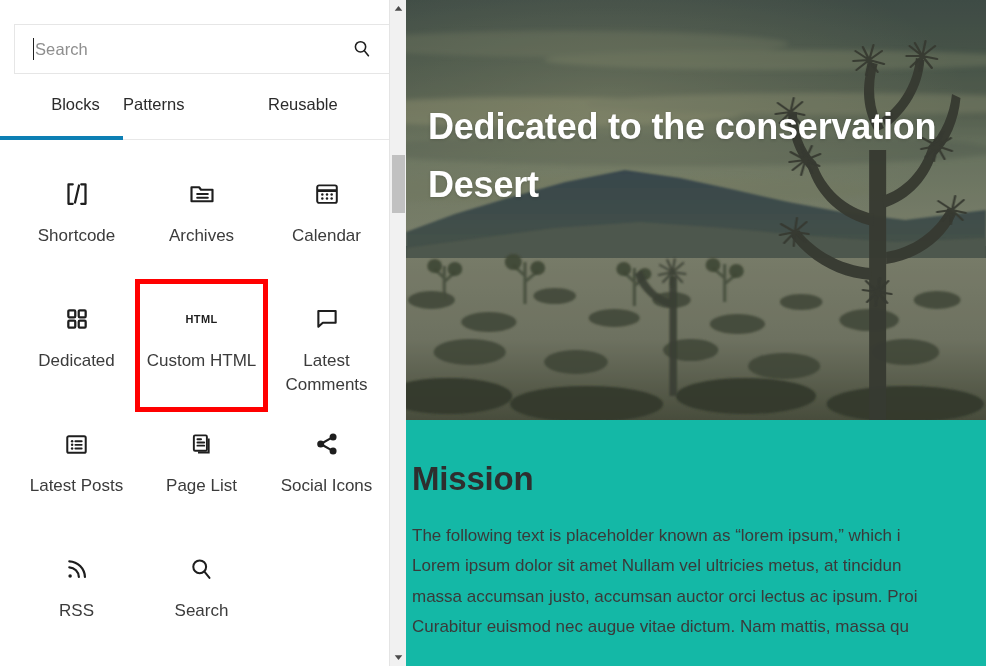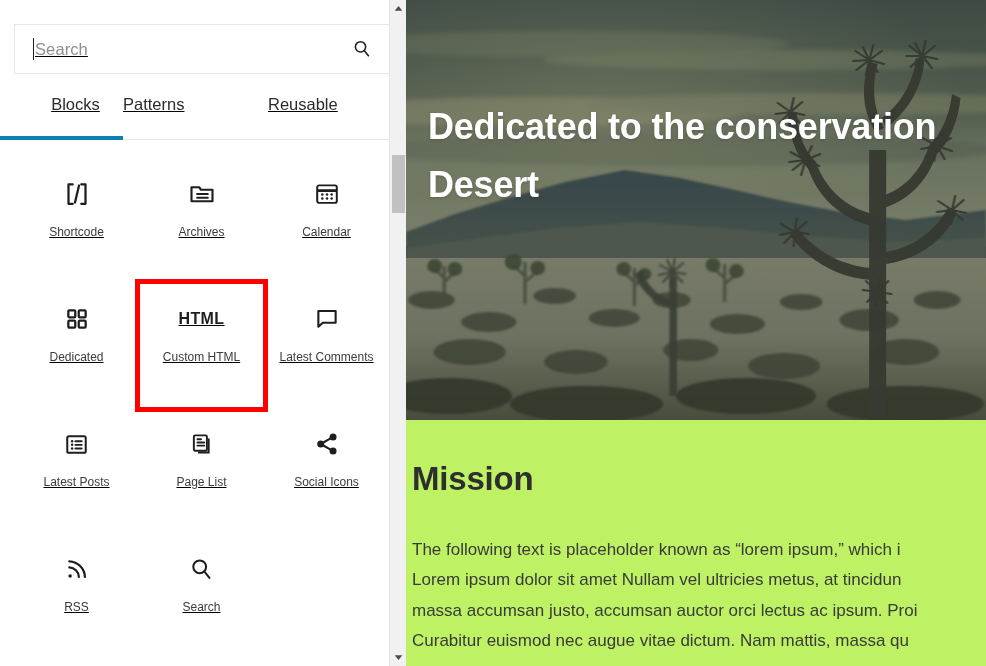--- a/index.html
+++ b/index.html
@@ -21,21 +21,20 @@
   }
 
   
   .inserter {
     position: relative;
     width: 406px;
     height: 666px;
     background: #ffffff;
     flex: 0 0 406px;
     overflow: hidden;
-    text-decoration: underline;
   }
 
   .search-wrap {
     padding: 24px 12px 0 14px;
   }
 
   .search-field {
     position: relative;
     height: 50px;
     border: 1px solid #e6e6e6;
@@ -133,37 +132,37 @@
   .block-icon {
     height: 44px;
     display: flex;
     align-items: center;
     justify-content: center;
     color: #1e1e1e;
   }
 
   .block-label {
     margin-top: 8px;
-    font-size: 12px;
+    font-size: 17px;
     color: #3b3b3b;
     text-align: center;
     line-height: 1.42;
     max-width: 118px;
   }
 
   
   .block-item.highlighted {
     outline: 5px solid #ff0000;
     outline-offset: -1px;
     z-index: 3;
   }
 
   .html-glyph {
     font-family: "Liberation Sans", sans-serif;
-    font-size: 16px;
+    font-size: 11px;
     font-weight: 700;
     letter-spacing: .4px;
     color: #1e1e1e;
   }
 
   
   .scrollbar {
     position: absolute;
     top: 0; right: 0;
     width: 17px;
@@ -185,21 +184,21 @@
     width: 13px;
     height: 58px;
     background: #c1c1c1;
   }
 
   
   .preview {
     position: relative;
     flex: 1 1 auto;
     height: 666px;
-    background: #bef264;
+    background: #14b8a6;
     overflow: hidden;
   }
 
   .hero {
     position: relative;
     width: 100%;
     height: 420px;
     overflow: hidden;
     background: #454f48;
   }
@@ -226,21 +225,21 @@
   .content-h2 {
     font-size: 33px;
     font-weight: 700;
     color: #2e2e2e;
     line-height: 1;
     padding-left: 3px;
     letter-spacing: -.2px;
   }
 
   .content-p {
-    margin-top: 40px;
+    margin-top: 26px;
     font-size: 17px;
     color: #3a3a3a;
     line-height: 1.78;
     padding-left: 3px;
     white-space: pre;
   }
 </style>
 </head>
 <body>
 

